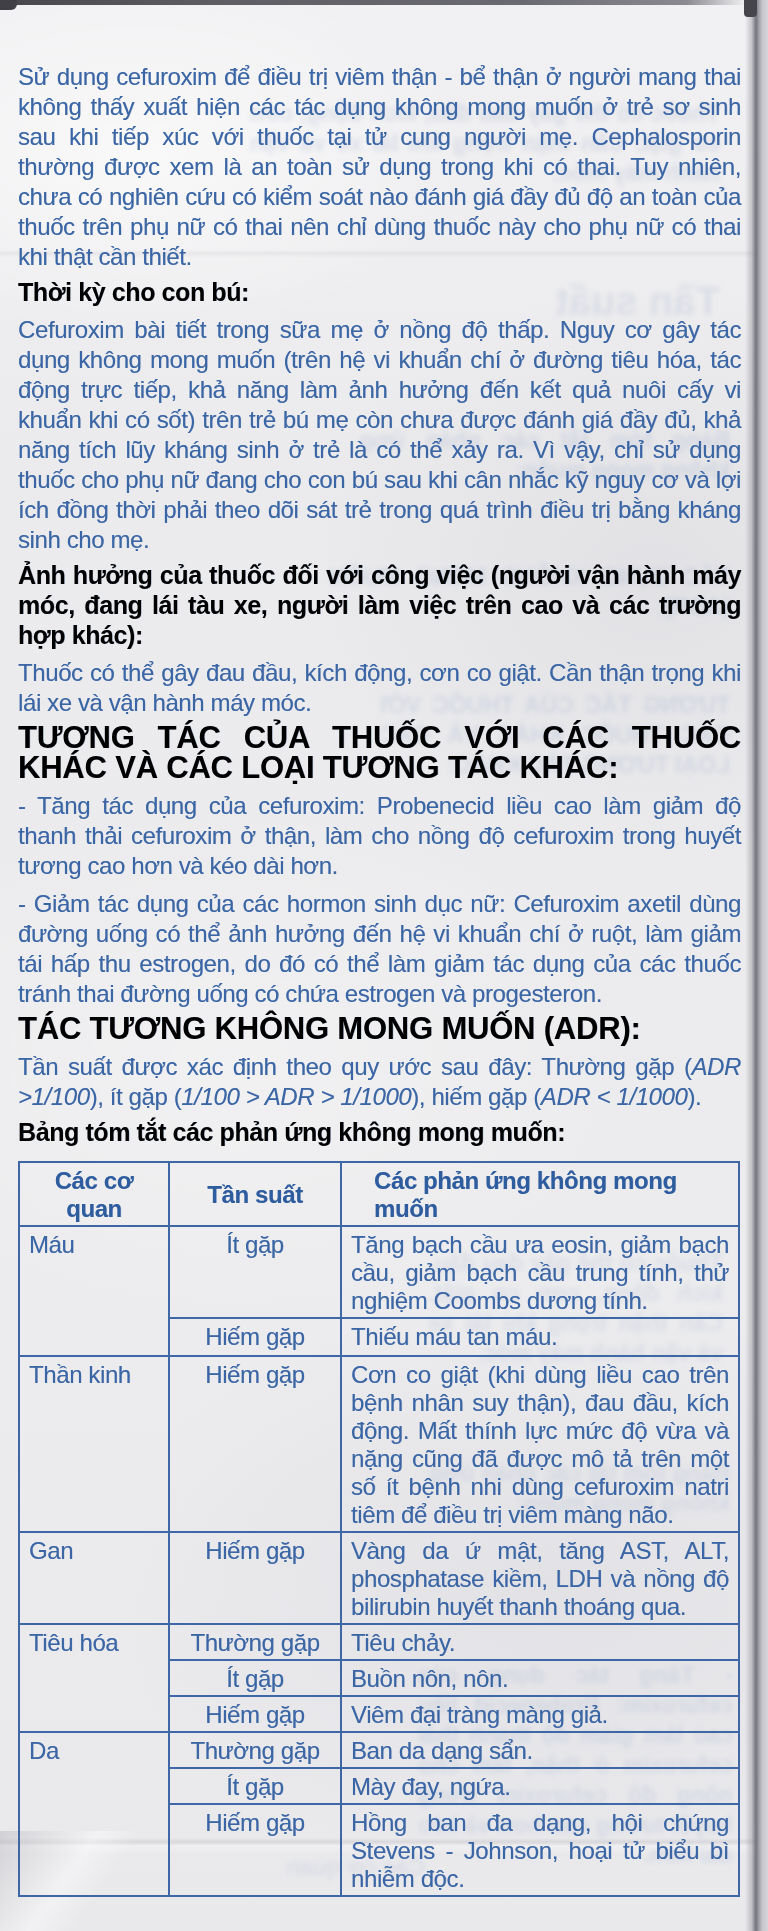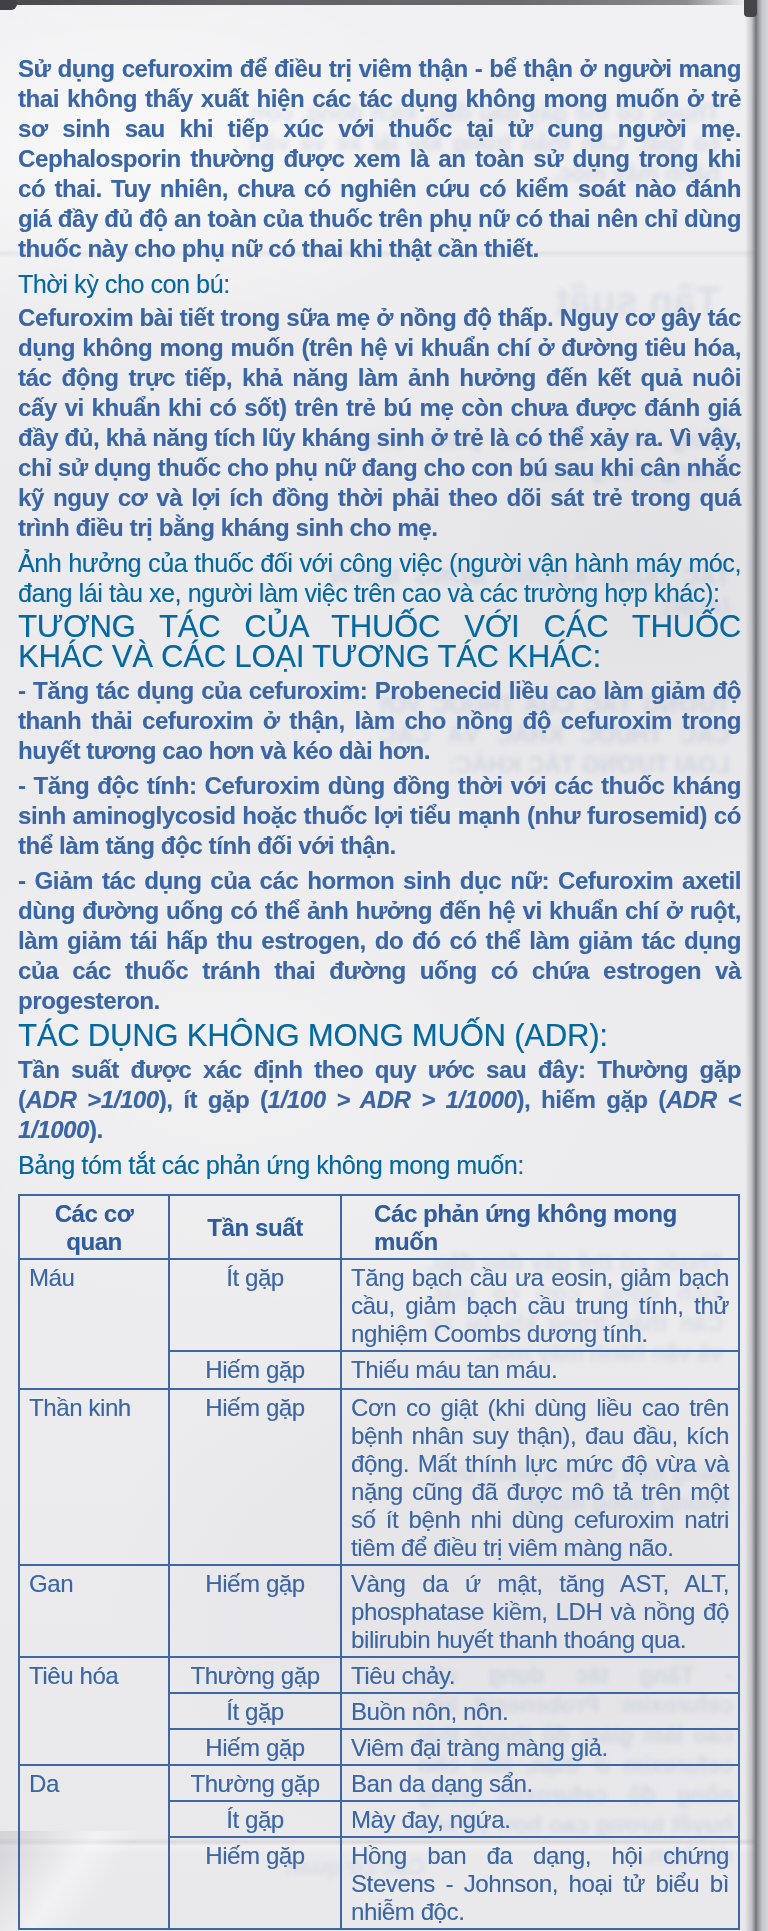--- a/index.html
+++ b/index.html
@@ -58,26 +58,25 @@
   .g7 { top: 1458px; left: 430px; width: 300px; opacity: .17; }
   .g8 { top: 1660px; left: 418px; width: 315px; opacity: .18; }
   .g9 { top: 1852px; left: 95px;  width: 330px; opacity: .15; }
 
   
   .content {
     position: absolute; left: 18px; top: 54px; width: 723px; z-index: 2;
     color: #3a66a6; font-size: 24px; line-height: 30px; letter-spacing: -0.4px;
   }
   .content p {
-    margin: 0 0 5px; text-align: justify;
+    margin: 8px 0 5px; text-align: justify;
     text-shadow: 0.3px 0.4px 0.5px rgba(46,82,145,.35);
-    font-weight: bold;
   }
   .h-sub, .h-caps {
-    margin: 0 0 4px; color: #0369a1; font-weight: normal; text-align: justify;
+    margin: 0 0 4px; color: #000000; font-weight: bold; text-align: justify;
     font-size: 25px; line-height: 30px;
     text-shadow: 0.4px 0.4px 0.5px rgba(38,74,138,.40);
   }
   .h-caps { font-size: 31px; letter-spacing: -0.2px; }
   .adr-note i { font-style: italic; }
 
   table.adr {
     border-collapse: collapse; width: 722px; margin-top: 14px;
     color: #3a66a6; font-size: 24px; line-height: 28px;
   }
@@ -117,27 +116,27 @@
 <div class="ghost g9">Các cơ quan</div>
 
 <div class="content">
 
   <p>Sử dụng cefuroxim để điều trị viêm thận - bể thận ở người mang thai không thấy xuất hiện các tác dụng không mong muốn ở trẻ sơ sinh sau khi tiếp xúc với thuốc tại tử cung người mẹ. Cephalosporin thường được xem là an toàn sử dụng trong khi có thai. Tuy nhiên, chưa có nghiên cứu có kiểm soát nào đánh giá đầy đủ độ an toàn của thuốc trên phụ nữ có thai nên chỉ dùng thuốc này cho phụ nữ có thai khi thật cần thiết.</p>
 
   <div class="h-sub">Thời kỳ cho con bú:</div>
   <p>Cefuroxim bài tiết trong sữa mẹ ở nồng độ thấp. Nguy cơ gây tác dụng không mong muốn (trên hệ vi khuẩn chí ở đường tiêu hóa, tác động trực tiếp, khả năng làm ảnh hưởng đến kết quả nuôi cấy vi khuẩn khi có sốt) trên trẻ bú mẹ còn chưa được đánh giá đầy đủ, khả năng tích lũy kháng sinh ở trẻ là có thể xảy ra. Vì vậy, chỉ sử dụng thuốc cho phụ nữ đang cho con bú sau khi cân nhắc kỹ nguy cơ và lợi ích đồng thời phải theo dõi sát trẻ trong quá trình điều trị bằng kháng sinh cho mẹ.</p>
 
   <div class="h-sub">Ảnh hưởng của thuốc đối với công việc (người vận hành máy móc, đang lái tàu xe, người làm việc trên cao và các trường hợp khác):</div>
+  <p>Thuốc có thể gây đau đầu, kích động, cơn co giật. Cần thận trọng khi lái xe và vận hành máy móc.</p>
 
   <div class="h-caps">TƯƠNG TÁC CỦA THUỐC VỚI CÁC THUỐC KHÁC VÀ CÁC LOẠI TƯƠNG TÁC KHÁC:</div>
   <p>- Tăng tác dụng của cefuroxim: Probenecid liều cao làm giảm độ thanh thải cefuroxim ở thận, làm cho nồng độ cefuroxim trong huyết tương cao hơn và kéo dài hơn.</p>
-  <p>- Tăng độc tính: Cefuroxim dùng đồng thời với các thuốc kháng sinh aminoglycosid hoặc thuốc lợi tiểu mạnh (như furosemid) có thể làm tăng độc tính đối với thận.</p>
   <p>- Giảm tác dụng của các hormon sinh dục nữ: Cefuroxim axetil dùng đường uống có thể ảnh hưởng đến hệ vi khuẩn chí ở ruột, làm giảm tái hấp thu estrogen, do đó có thể làm giảm tác dụng của các thuốc tránh thai đường uống có chứa estrogen và progesteron.</p>
 
-  <div class="h-caps">TÁC DỤNG KHÔNG MONG MUỐN (ADR):</div>
+  <div class="h-caps">TÁC TƯƠNG KHÔNG MONG MUỐN (ADR):</div>
   <p class="adr-note"><span>Tần suất được xác định theo quy ước sau đây: Thường gặp (</span><i>ADR &gt;1/100</i><span>), ít gặp (</span><i>1/100 &gt; ADR &gt; 1/1000</i><span>), hiếm gặp (</span><i>ADR &lt; 1/1000</i><span>).</span></p>
 
   <div class="h-sub">Bảng tóm tắt các phản ứng không mong muốn:</div>
 
   <table class="adr">
     <colgroup>
       <col style="width:150px">
         <col style="width:172px">
         <col>
     </colgroup>

